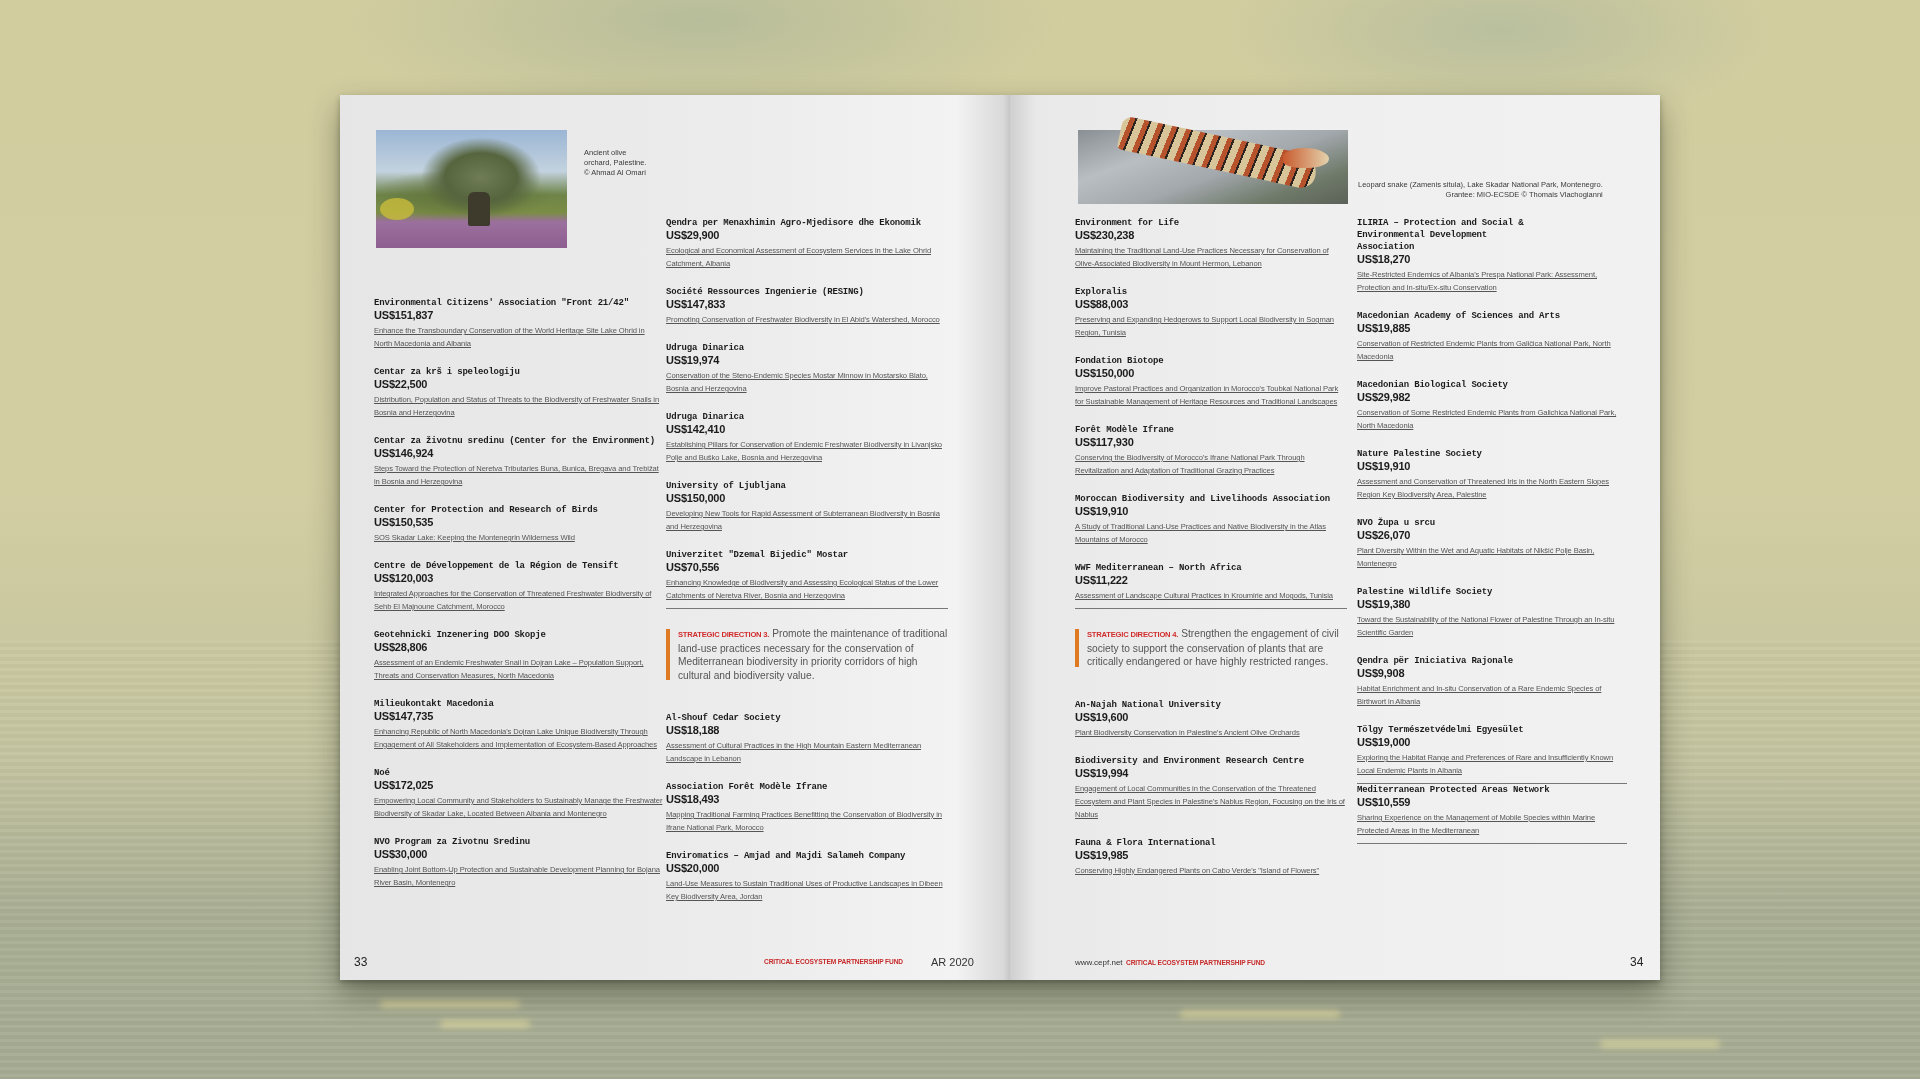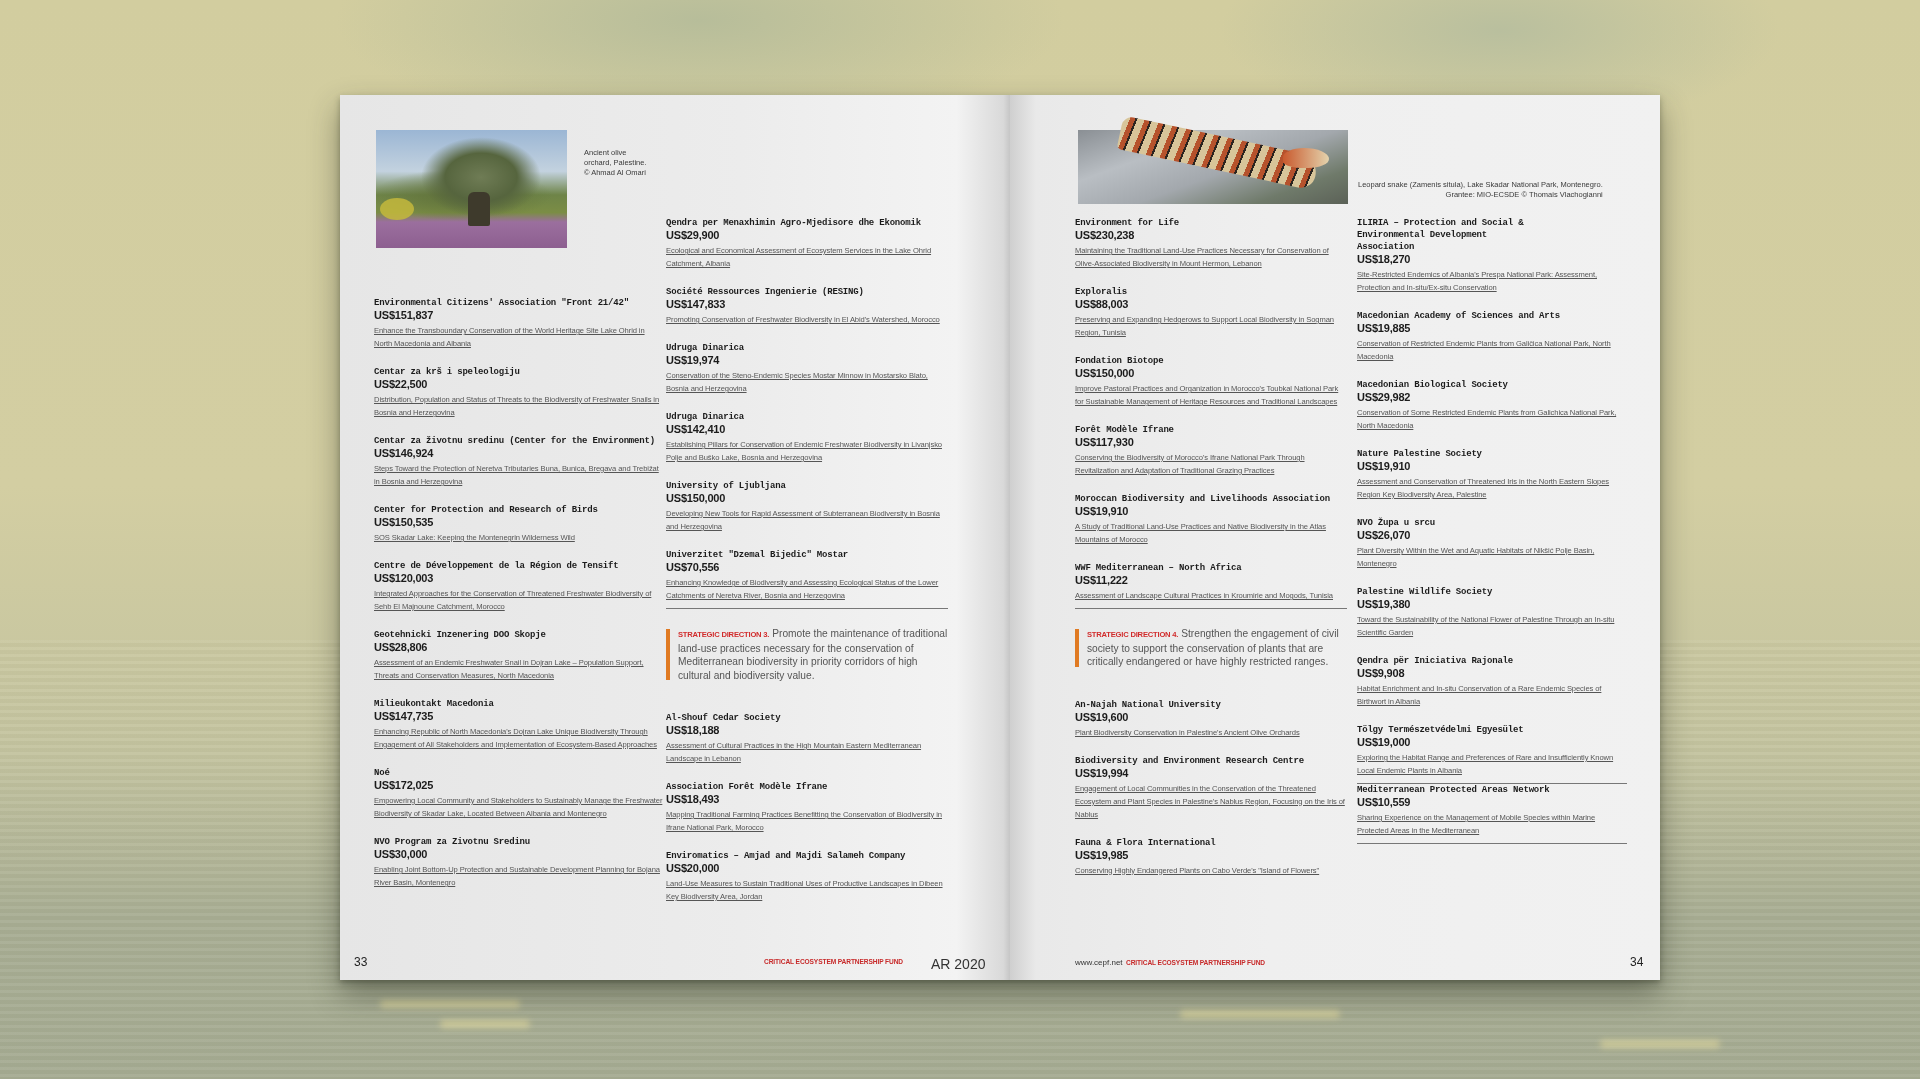--- a/index.html
+++ b/index.html
@@ -58,21 +58,21 @@
   .grant { margin-bottom:16px; }
   .org { font-family:Liberation Mono, monospace; font-weight:bold; font-size:9px; line-height:12px; color:#1b1b1b; letter-spacing:-0.2px; }
   .amt { font-weight:bold; font-size:11px; line-height:13px; color:#1b1b1b; letter-spacing:-0.2px; }
   .desc { font-size:7.6px; line-height:13px; color:#555; margin-top:2px; letter-spacing:-0.1px;text-decoration:underline; }
 
   .rule { height:1px; background:#777; margin:6px 0 0 0; }
   .sd { position:relative; margin:18px 0 30px 0; padding-left:12px; font-size:10.2px; line-height:13.5px; color:#555; }
   .sd .bar { position:absolute; left:0; top:2px; bottom:2px; width:4px; background:#e07a22; }
   .sd .lab { color:#d12c2c; font-weight:bold; font-size:7.6px; letter-spacing:-0.2px; margin-right:3px; }
 
-  .foot { position:absolute; font-size:14px; color:#333; }
+  .foot { position:absolute; font-size:11px; color:#333; }
   .foot.red { color:#c72a2a; font-weight:bold; font-size:6.6px; letter-spacing:-0.1px; }
   .pnum { font-size:12px; color:#222; }
 </style>
 </head>
 <body>
 
 <div class="water"></div>
 <div class="glare" style="left:380px;top:1000px;width:140px;"></div>
 <div class="glare" style="left:440px;top:1020px;width:90px;"></div>
 <div class="glare" style="left:1180px;top:1010px;width:160px;"></div>

